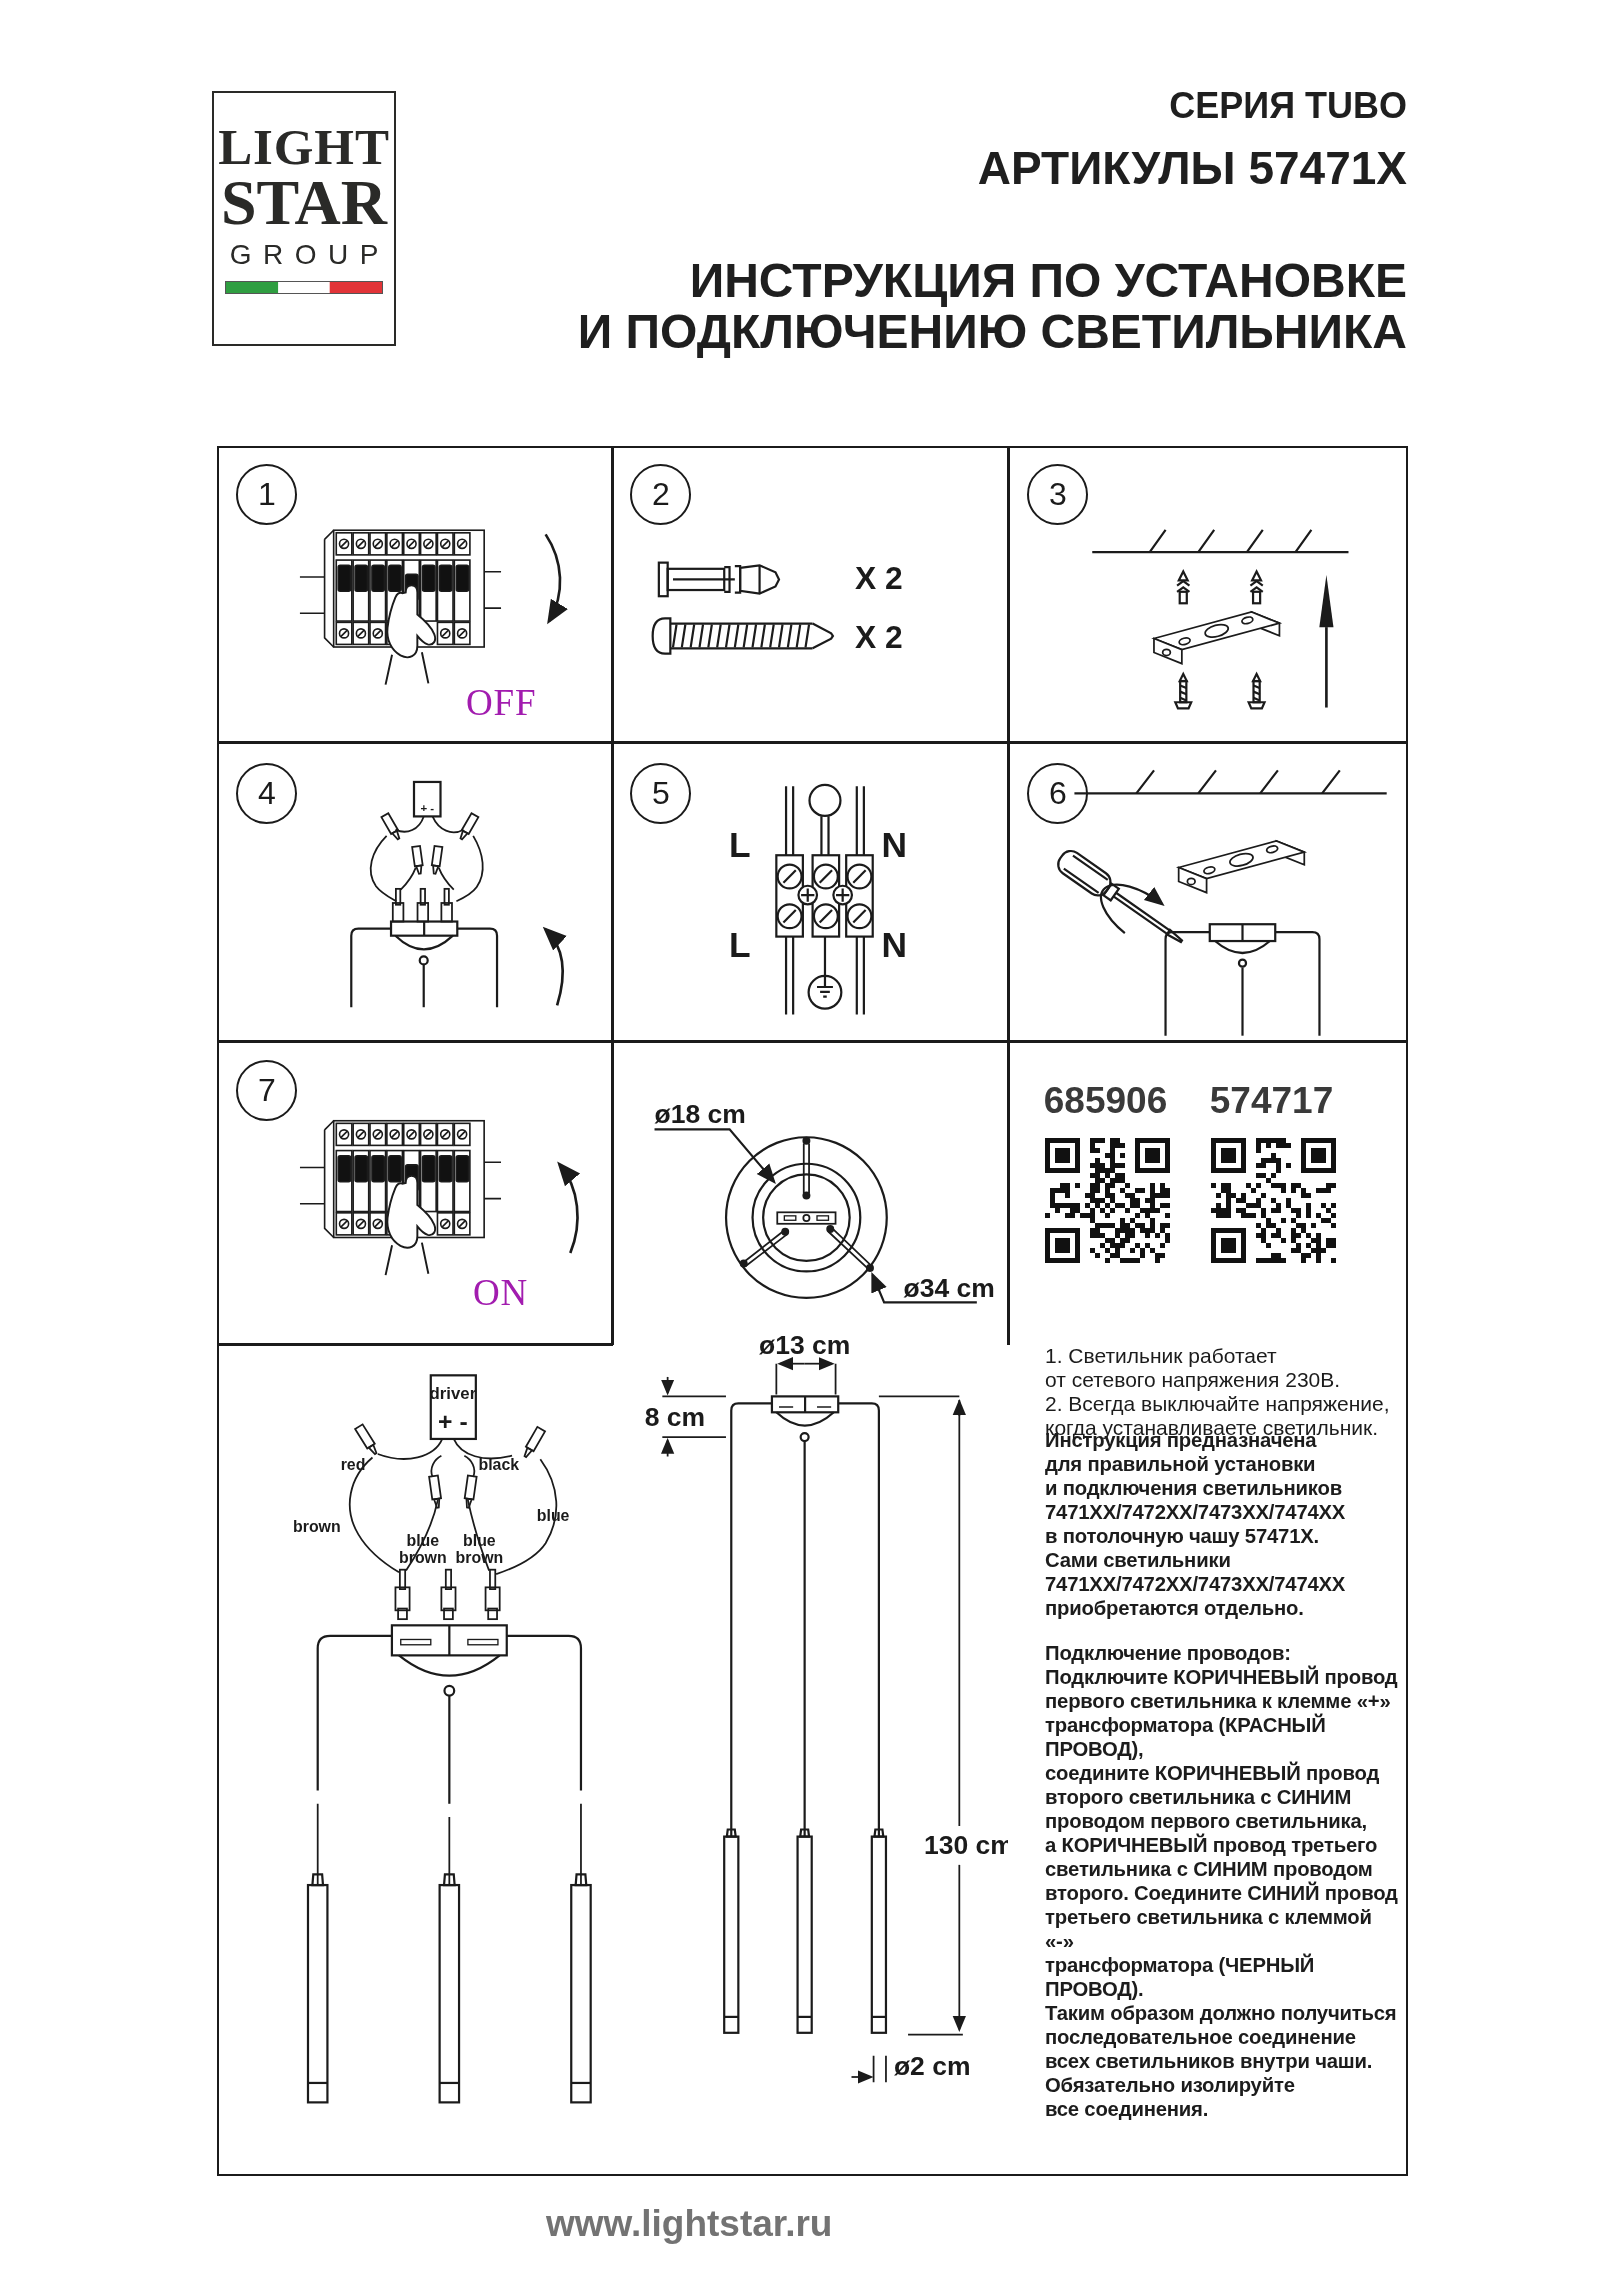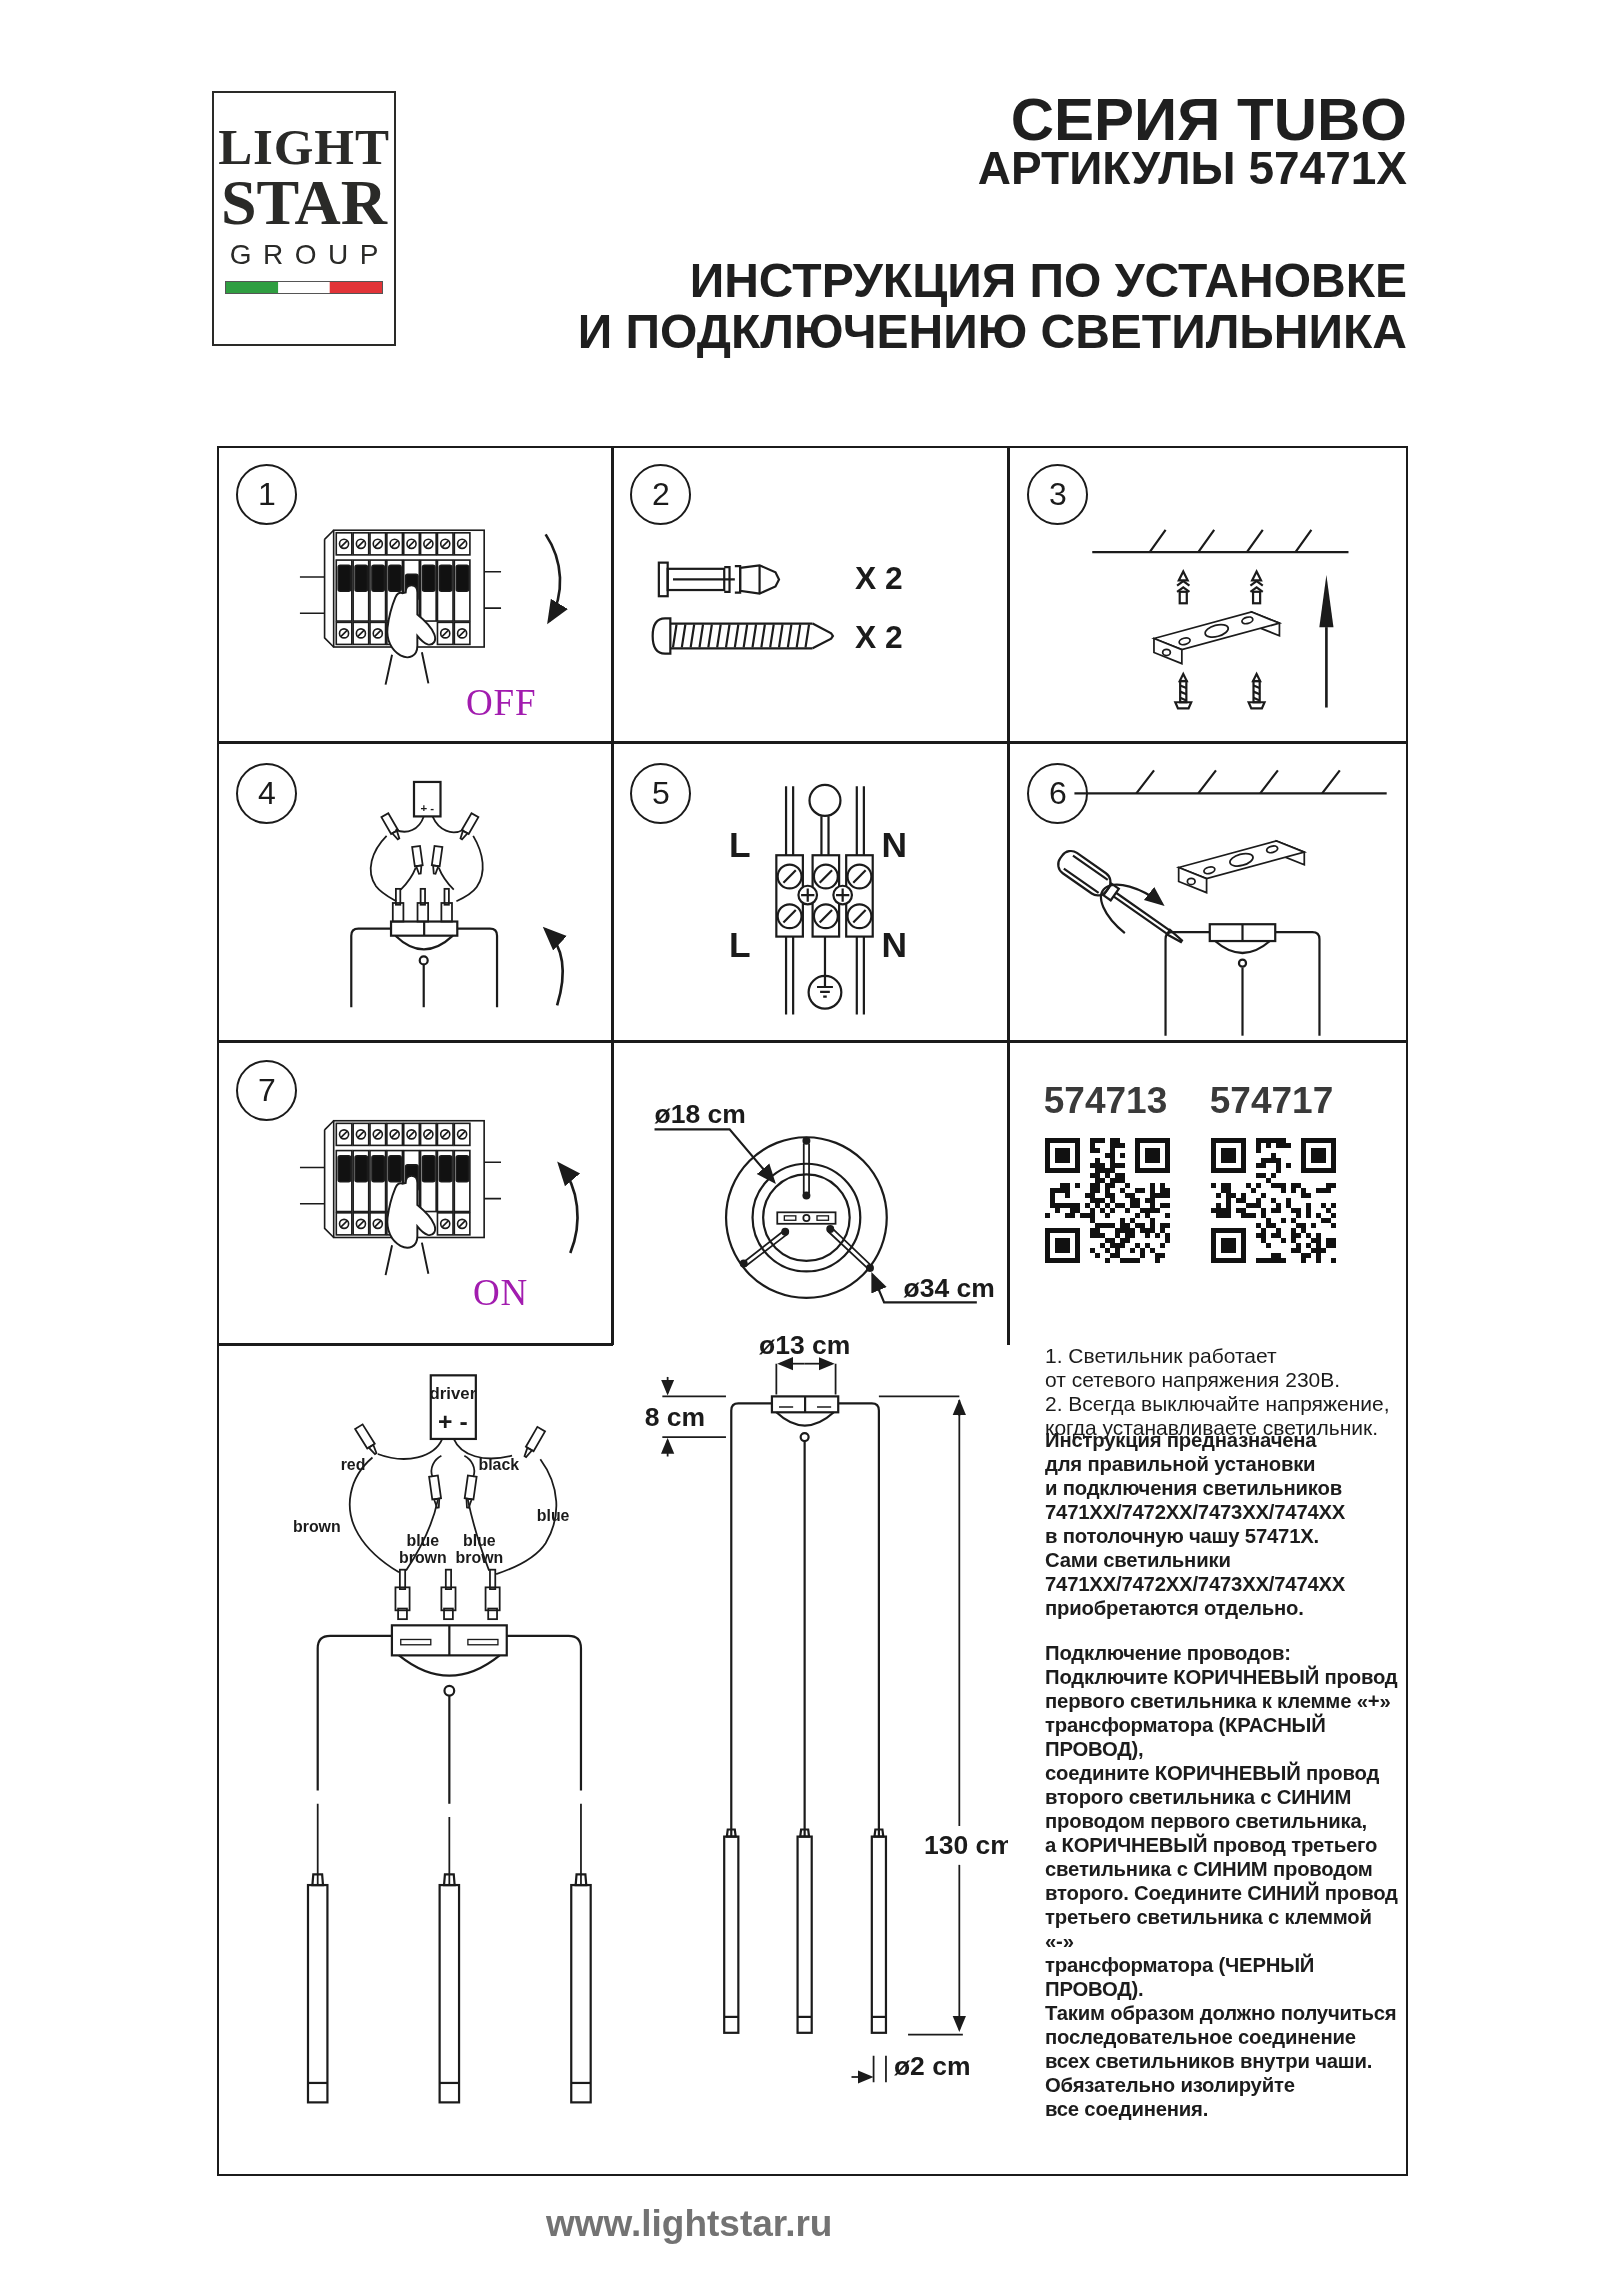--- a/index.html
+++ b/index.html
@@ -7,21 +7,21 @@
         font-family:"Liberation Sans",sans-serif;color:#1b1b1b;overflow:hidden;}
   .abs{position:absolute;}
   
   .logo-box{left:212px;top:91px;width:184px;height:255px;border:2.7px solid #2a2a28;box-sizing:border-box;text-align:center;}
   .logo-light{margin-top:30px;font-family:"Liberation Serif",serif;font-weight:700;font-size:51px;line-height:49px;letter-spacing:0.9px;color:#2a2a28;}
   .logo-star{font-family:"Liberation Serif",serif;font-weight:700;font-size:64px;line-height:62px;letter-spacing:0px;color:#2a2a28;}
   .logo-group{margin-top:5.3px;font-size:28px;letter-spacing:11.5px;text-indent:11.5px;color:#2a2a28;}
   .logo-flag{display:block;margin:10.6px auto 0;width:156px;height:11.5px;outline:0.9px solid #555;}
   
   .hdr{right:216px;text-align:right;font-weight:700;color:#1f1f1f;white-space:nowrap;}
-  .hdr-series{top:85px;font-size:60px;margin-left:19px;}
+  .hdr-series{top:85px;font-size:36px;margin-left:19px;}
   .hdr-articles{top:141px;font-size:46px;}
   .hdr-t1{top:253px;font-size:48px;}
   .hdr-t2{top:304px;font-size:48px;}
   
   .grid{left:217px;top:446px;width:1191px;height:1730px;border:2.7px solid #1b1b1b;box-sizing:border-box;}
   .gline{position:absolute;background:#1b1b1b;}
   
   .panel{box-sizing:border-box;}
   .stepnum{width:57px;height:57px;border:2.2px solid #1b1b1b;border-radius:50%;
            display:flex;align-items:center;justify-content:center;font-size:32px;color:#1b1b1b;background:#fff;}
@@ -384,21 +384,21 @@
         <circle cx="150" cy="252" r="4.5"></circle>
       <circle cx="248" cy="213" r="4.5"></circle>
         <circle cx="293" cy="257" r="4.5"></circle>
     </g>
     <path d="M49,100 H134 L184,159" stroke="#1b1b1b" stroke-width="2.5" fill="none" marker-end="url(#ah)"></path>
     <path d="M414,296 H309 L296,265" stroke="#1b1b1b" stroke-width="2.5" fill="none" marker-end="url(#ah)"></path>
     <text x="49" y="93" font-size="30" font-weight="bold" fill="#1b1b1b">ø18 cm</text>
     <text x="331" y="290" font-size="30" font-weight="bold" fill="#1b1b1b">ø34 cm</text>
   </svg>
 
-  <div class="abs art-code" style="left:1039px;top:1080px;">574713</div>
+  <div class="abs art-code" style="left:1039px;top:1080px;">685906</div>
   <div class="abs art-code" style="left:1205px;top:1080px;">574717</div>
   <div class="abs qr" style="left:1045px;top:1138px;"><svg viewBox="0 0 25 25" width="100%" height="100%" shape-rendering="crispEdges" fill="#111">
         <rect x="9" y="0" width="1" height="1"></rect>
         <rect x="10" y="0" width="1" height="1"></rect>
         <rect x="11" y="0" width="1" height="1"></rect>
         <rect x="13" y="0" width="1" height="1"></rect>
         <rect x="14" y="0" width="1" height="1"></rect>
         <rect x="9" y="1" width="1" height="1"></rect>
         <rect x="13" y="1" width="1" height="1"></rect>
         <rect x="14" y="1" width="1" height="1"></rect>

